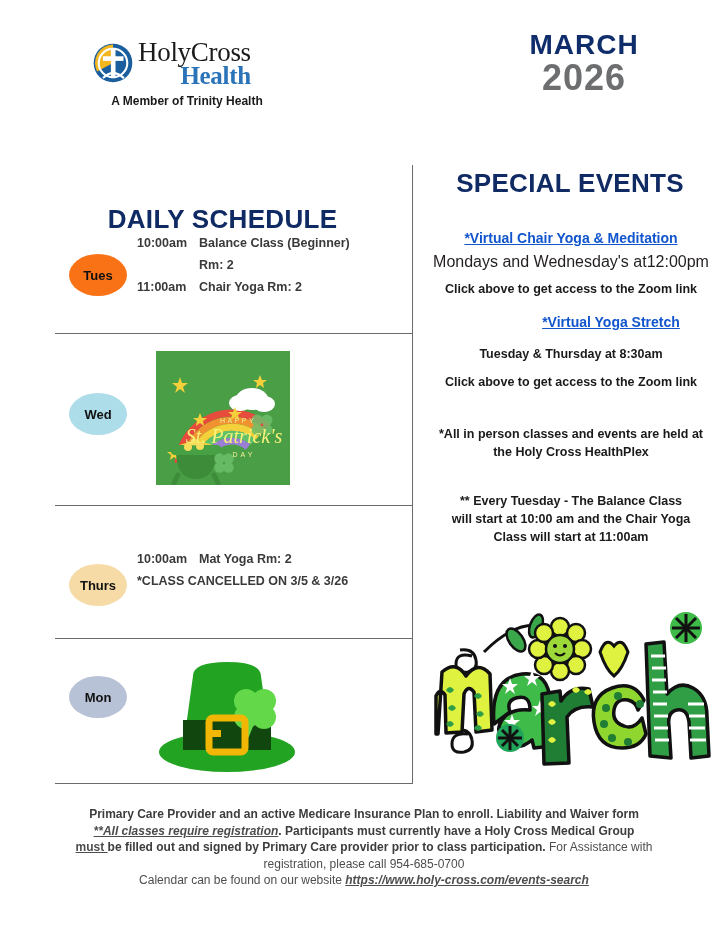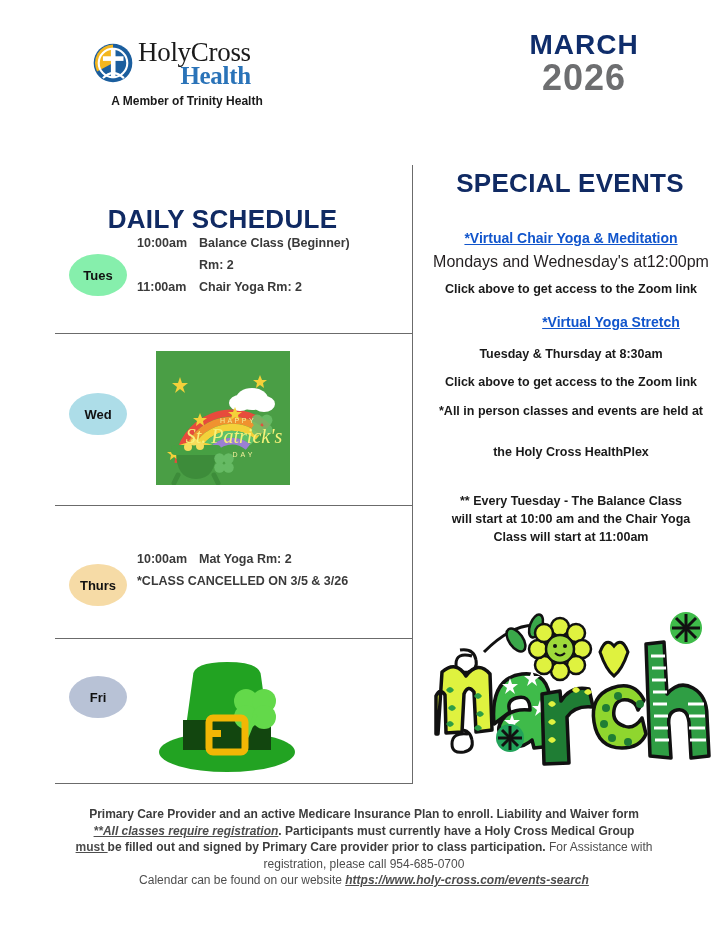--- a/index.html
+++ b/index.html
@@ -106,21 +106,21 @@
   <div class="sec-title" id="t-daily">DAILY SCHEDULE</div>
   <div class="sec-title" id="t-special">SPECIAL EVENTS</div>
 
   <div class="vrule"></div>
   <div class="hrule" style="top:333px;"></div>
   <div class="hrule" style="top:505px;"></div>
   <div class="hrule" style="top:638px;"></div>
   <div class="hrule" style="top:783px;"></div>
 
   <div class="srow" style="top:228px;height:100px;">
-    <div class="badge" style="top: 26px; background: #86efac;">
+    <div class="badge" style="top: 26px; background: #f97316;">
       <span>Tues</span>
     </div>
     <div class="entries" style="top:4px;">
       <div class="eline">
         <span class="etime">10:00am</span>
         <span class="edesc">Balance Class (Beginner)</span>
       </div>
       <div class="eline">
         <span class="etime"></span>
         <span class="edesc">Rm: 2</span>
@@ -197,21 +197,21 @@
       <div class="eline">
         <span class="etime">10:00am</span>
         <span class="edesc">Mat Yoga Rm: 2</span>
       </div>
       <div class="efull">*CLASS CANCELLED ON 3/5 &amp; 3/26</div>
     </div>
   </div>
 
   <div class="srow" style="top:648px;height:130px;">
     <div class="badge" style="top: 28px; background: rgb(184, 194, 214);">
-      <span>Fri</span>
+      <span>Mon</span>
     </div>
     <div class="art" style="left:92px;top:0px;width:160px;height:126px;">
       <svg viewBox="0 0 160 126" width="160" height="126">
         <path d="M46 28 Q46 14 80 14 Q114 14 114 28 L122 86 L38 86 Z" fill="#22a322"></path>
         <ellipse cx="80" cy="104" rx="68" ry="20" fill="#22a322"></ellipse>
         <rect x="36" y="72" width="88" height="30" fill="#12460f"></rect>
         <g transform="translate(108,62)">
           <circle cx="-9" cy="-9" r="12" fill="#63d94a"></circle>
           <circle cx="9" cy="-9" r="12" fill="#63d94a"></circle>
           <circle cx="-9" cy="7" r="12" fill="#63d94a"></circle>
@@ -228,21 +228,21 @@
     <div class="sp-link">*Virtual Chair Yoga &amp; Meditation</div>
   </div>
   <div class="sp" style="top:253px;">Mondays and Wednesday's at12:00pm</div>
   <div class="sp sp-text" style="top:280px;">Click above to get access to the Zoom link</div>
   <div class="sp" style="top:312px;padding-left:40px;">
     <span class="sp-link">*Virtual Yoga Stretch</span>
   </div>
   <div class="sp sp-text" style="top:345px;">Tuesday &amp; Thursday at 8:30am</div>
   <div class="sp sp-text" style="top:373px;">Click above to get access to the Zoom link</div>
 
-  <div class="sp sp-text" style="top:402px;">*All in person classes and events are held at</div>
+  <div class="sp sp-text" style="top:425px;">*All in person classes and events are held at</div>
   <div class="sp sp-text" style="top:443px;">the Holy Cross HealthPlex</div>
 
   <div class="sp sp-text" style="top:492px;">** Every Tuesday - The Balance Class</div>
   <div class="sp sp-text" style="top:510px;">will start at 10:00 am and the Chair Yoga</div>
   <div class="sp sp-text" style="top:528px;">Class will start at 11:00am</div>
 
   <div class="art" style="left:432px;top:604px;width:280px;height:175px;">
     <svg viewBox="0 0 280 175" width="280" height="175">
 
       <path d="M40 52 q-16 -4 -16 8 q0 10 12 8 q10 -2 8 -12 q-2 -12 -16 -10" fill="none" stroke="#111" stroke-width="3"></path>

